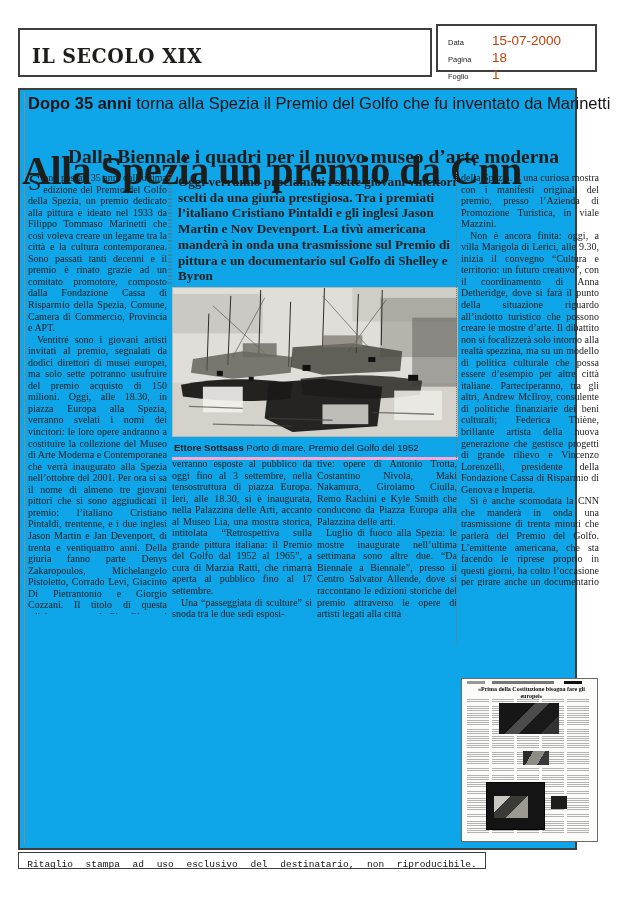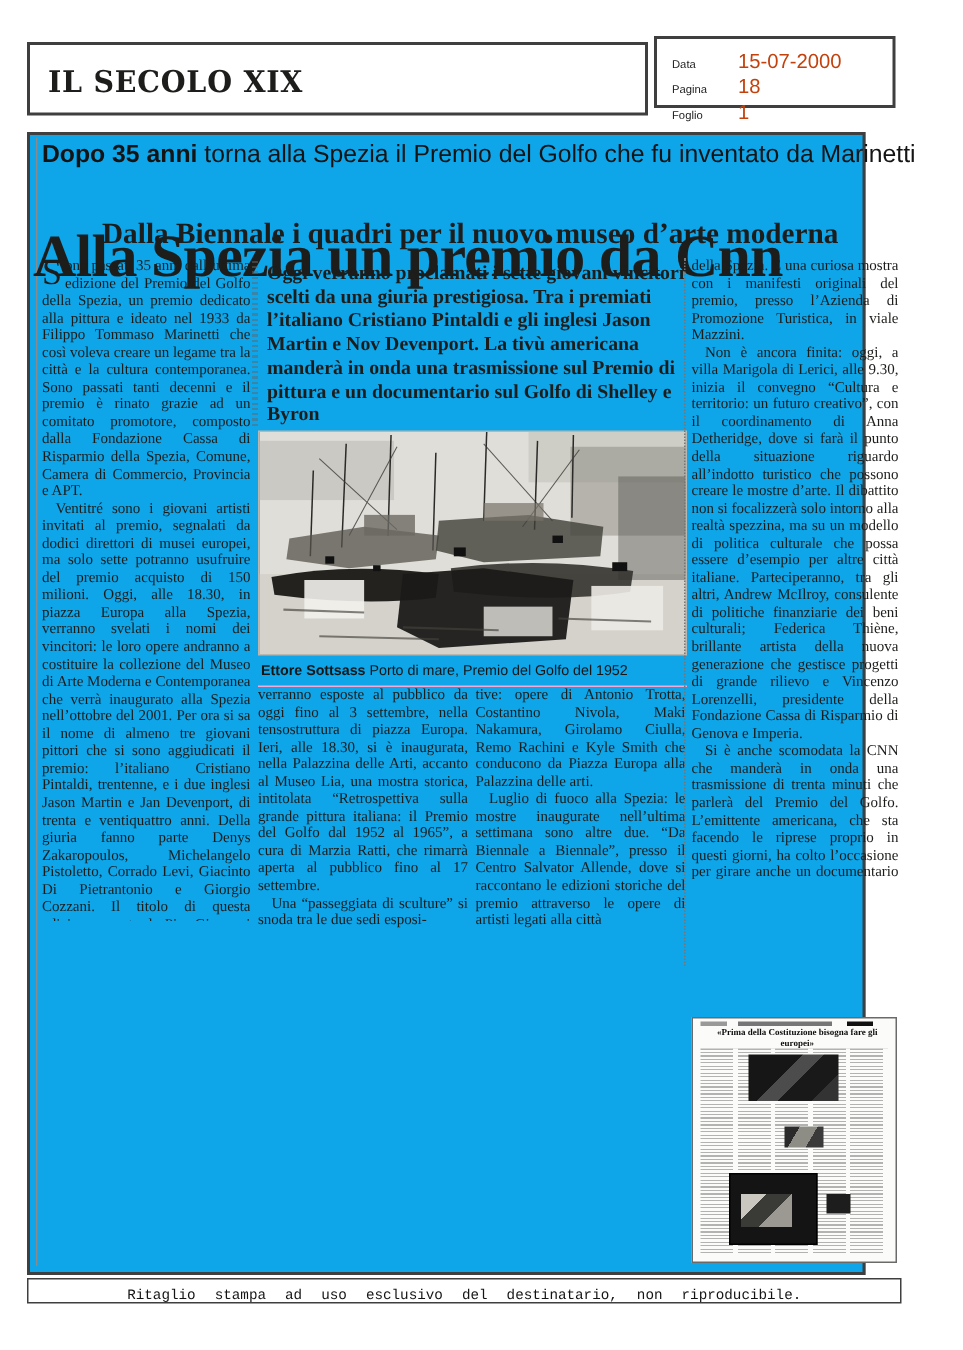--- a/index.html
+++ b/index.html
@@ -46,21 +46,21 @@
        font-size:13.2px;line-height:15.7px;text-align:left;overflow:hidden;}
 
   #artifact{left:148px;top:84px;width:4px;height:112px;opacity:.5;
        background:repeating-linear-gradient(to bottom,#666 0 1.5px,transparent 1.5px 3.5px);}
   #colrule{left:436px;top:82px;width:0;height:472px;border-left:1px dotted #777;}
 
   
   #photofig{left:152px;top:197px;width:286px;}
   #photofig svg{display:block;border:1px solid #b9b7b0;box-sizing:border-box;}
   #caption{font-family:"Liberation Sans",sans-serif;font-size:9.5px;color:#161616;
-       padding:5px 0 4px 2px;border-bottom:1px solid #f9a8d4;}
+       padding:5px 0 4px 2px;border-bottom:3px solid #f9a8d4;}
   #caption .cb{font-weight:700;}
 
   
   #thumb{left:441px;top:588px;width:137px;height:164px;border:1px solid #6a6a6a;
        background:#fbfbf9;position:absolute;box-sizing:border-box;}
   #thumb .texture{position:absolute;left:5px;right:5px;top:20px;bottom:5px;opacity:.75;
        background:
         repeating-linear-gradient(to right,transparent 0 22px,#fbfbf9 22px 25px),
         repeating-linear-gradient(to bottom,rgba(20,20,20,.42) 0 .8px,transparent .8px 2.3px);}
   #thumb .thead{position:absolute;left:5px;top:2px;right:5px;height:3px;
@@ -71,21 +71,21 @@
        background:linear-gradient(135deg,#161616 0 40%,#4c4c4c 40% 55%,#191919 55% 80%,#333 80%);}
   #thumb .ph2{position:absolute;left:61px;top:72px;width:26px;height:14px;
        background:linear-gradient(120deg,#2a2a2a 0 30%,#8d8d86 30% 65%,#3a3a3a 65%);}
   #thumb .inv{position:absolute;left:24px;top:103px;width:59px;height:48px;background:#141414;
        box-shadow:inset 0 0 0 1px #000;}
   #thumb .inv i{position:absolute;left:8px;top:14px;width:34px;height:22px;display:block;
        background:linear-gradient(135deg,#c9c7c0 0 30%,#3a3a36 30% 60%,#9b9992 60%);}
   #thumb .blk{position:absolute;left:89px;top:117px;width:16px;height:13px;background:#1d1d1d;}
 
   
-  #footer{left:18px;top:852px;width:583px;height:17px;border:1px solid #3f3f3f;
+  #footer{left:18px;top:852px;width:468px;height:17px;border:1px solid #3f3f3f;
        box-sizing:border-box;text-align:center;}
   #footer span{font-family:"Liberation Mono",monospace;font-size:9.5px;line-height:15px;
        word-spacing:7px;color:#141414;}
 </style>
 </head>
 <body>
 
 <div id="masthead" class="abs box">
   <span class="logo">IL SECOLO XIX</span>
 </div>

